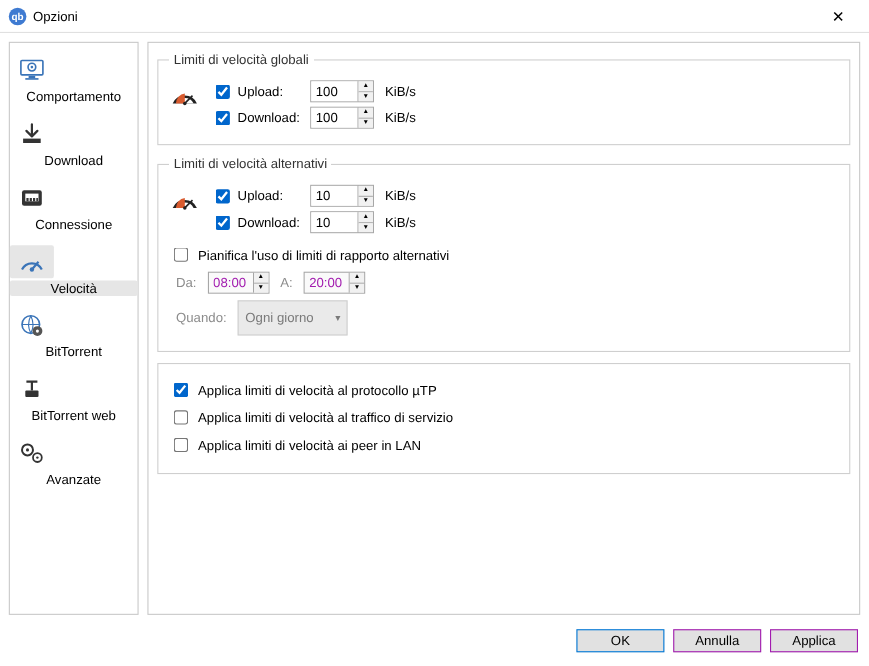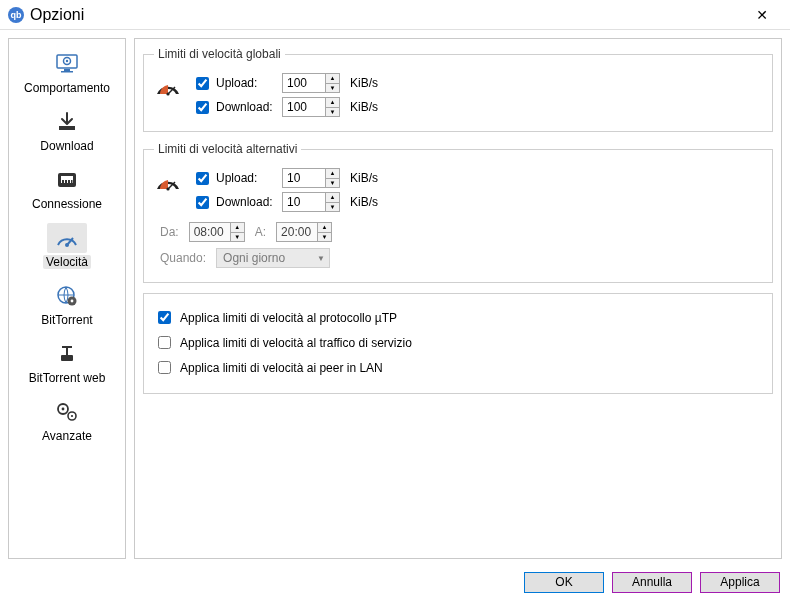--- a/index.html
+++ b/index.html
@@ -21,21 +21,21 @@
     border-bottom: 1px solid #e0e0e0;
   }
   .app-icon {
     width: 16px; height: 16px;
     border-radius: 50%;
     background: #3e7ad1;
     display: flex; align-items: center; justify-content: center;
     color: #fff; font-size: 9px; font-weight: bold;
     margin-right: 6px;
   }
-  .title { flex: 1; font-size: 16px; }
+  .title { flex: 1; font-size: 12px; }
   .close-btn {
     width: 40px; height: 28px;
     display: flex; align-items: center; justify-content: center;
     font-size: 14px;
   }
 
   .body {
     display: flex;
     padding: 8px;
     gap: 8px;
@@ -45,21 +45,20 @@
     width: 118px;
     border: 1px solid #c9c9c9;
     background: #fff;
     display: flex;
     flex-direction: column;
     padding-top: 6px;
   }
   .sidebar-item {
     display: flex;
     flex-direction: column;
-    align-items: center;
     padding: 4px 0 8px 0;
     cursor: pointer;
   }
   .sidebar-item.selected .icon-box,
   .sidebar-item.selected .sidebar-label {
     background: #e6e6e6;
   }
   .icon-box {
     width: 40px; height: 30px;
     display: flex; align-items: center; justify-content: center;
@@ -141,30 +140,30 @@
     background: #f1f1f1;
     cursor: pointer;
   }
   .spinner .arrows div:first-child { border-bottom: 1px solid #a7a7a7; }
   .unit { margin-left: 4px; }
   .sched-row {
     display: flex; align-items: center; gap: 10px;
     margin: 6px 0 4px 6px;
   }
   .muted { color: #8c8c8c; }
-  .time-spin input { width: 40px; color: #404040; }
+  .time-spin input { width: 40px; color: #a21caf; }
   .select {
     display: inline-flex;
     align-items: center;
     border: 1px solid #cfcfcf;
     background: #eaeaea;
-    height: 20px;
+    height: 32px;
     padding: 0 4px 0 6px;
     color: #7a7a7a;
-    gap: 32px;
+    gap: 18px;
     font-size: 12px;
   }
   .select .caret { font-size: 8px; }
   .cb-line {
     display: flex; align-items: center; gap: 6px;
     margin: 6px 0;
   }
 
   .footer {
     height: 30px;
@@ -358,20 +357,24 @@
               <input value="10" style="">
               <div class="arrows">
                   <div>▲</div>
                   <div>▼</div>
                 </div>
             </div>
             <span class="unit">KiB/s</span>
           </div>
         </div>
       </div>
+      <div class="cb-line">
+        <input type="checkbox" style="">
+        <span>Pianifica l'uso di limiti di rapporto alternativi</span>
+      </div>
       <div class="sched-row">
         <span class="muted">Da:</span>
         <div class="spinner time-spin">
           <input disabled="" value="08:00" style="">
           <div class="arrows">
               <div>▲</div>
               <div>▼</div>
             </div>
         </div>
         <span class="muted">A:</span>

